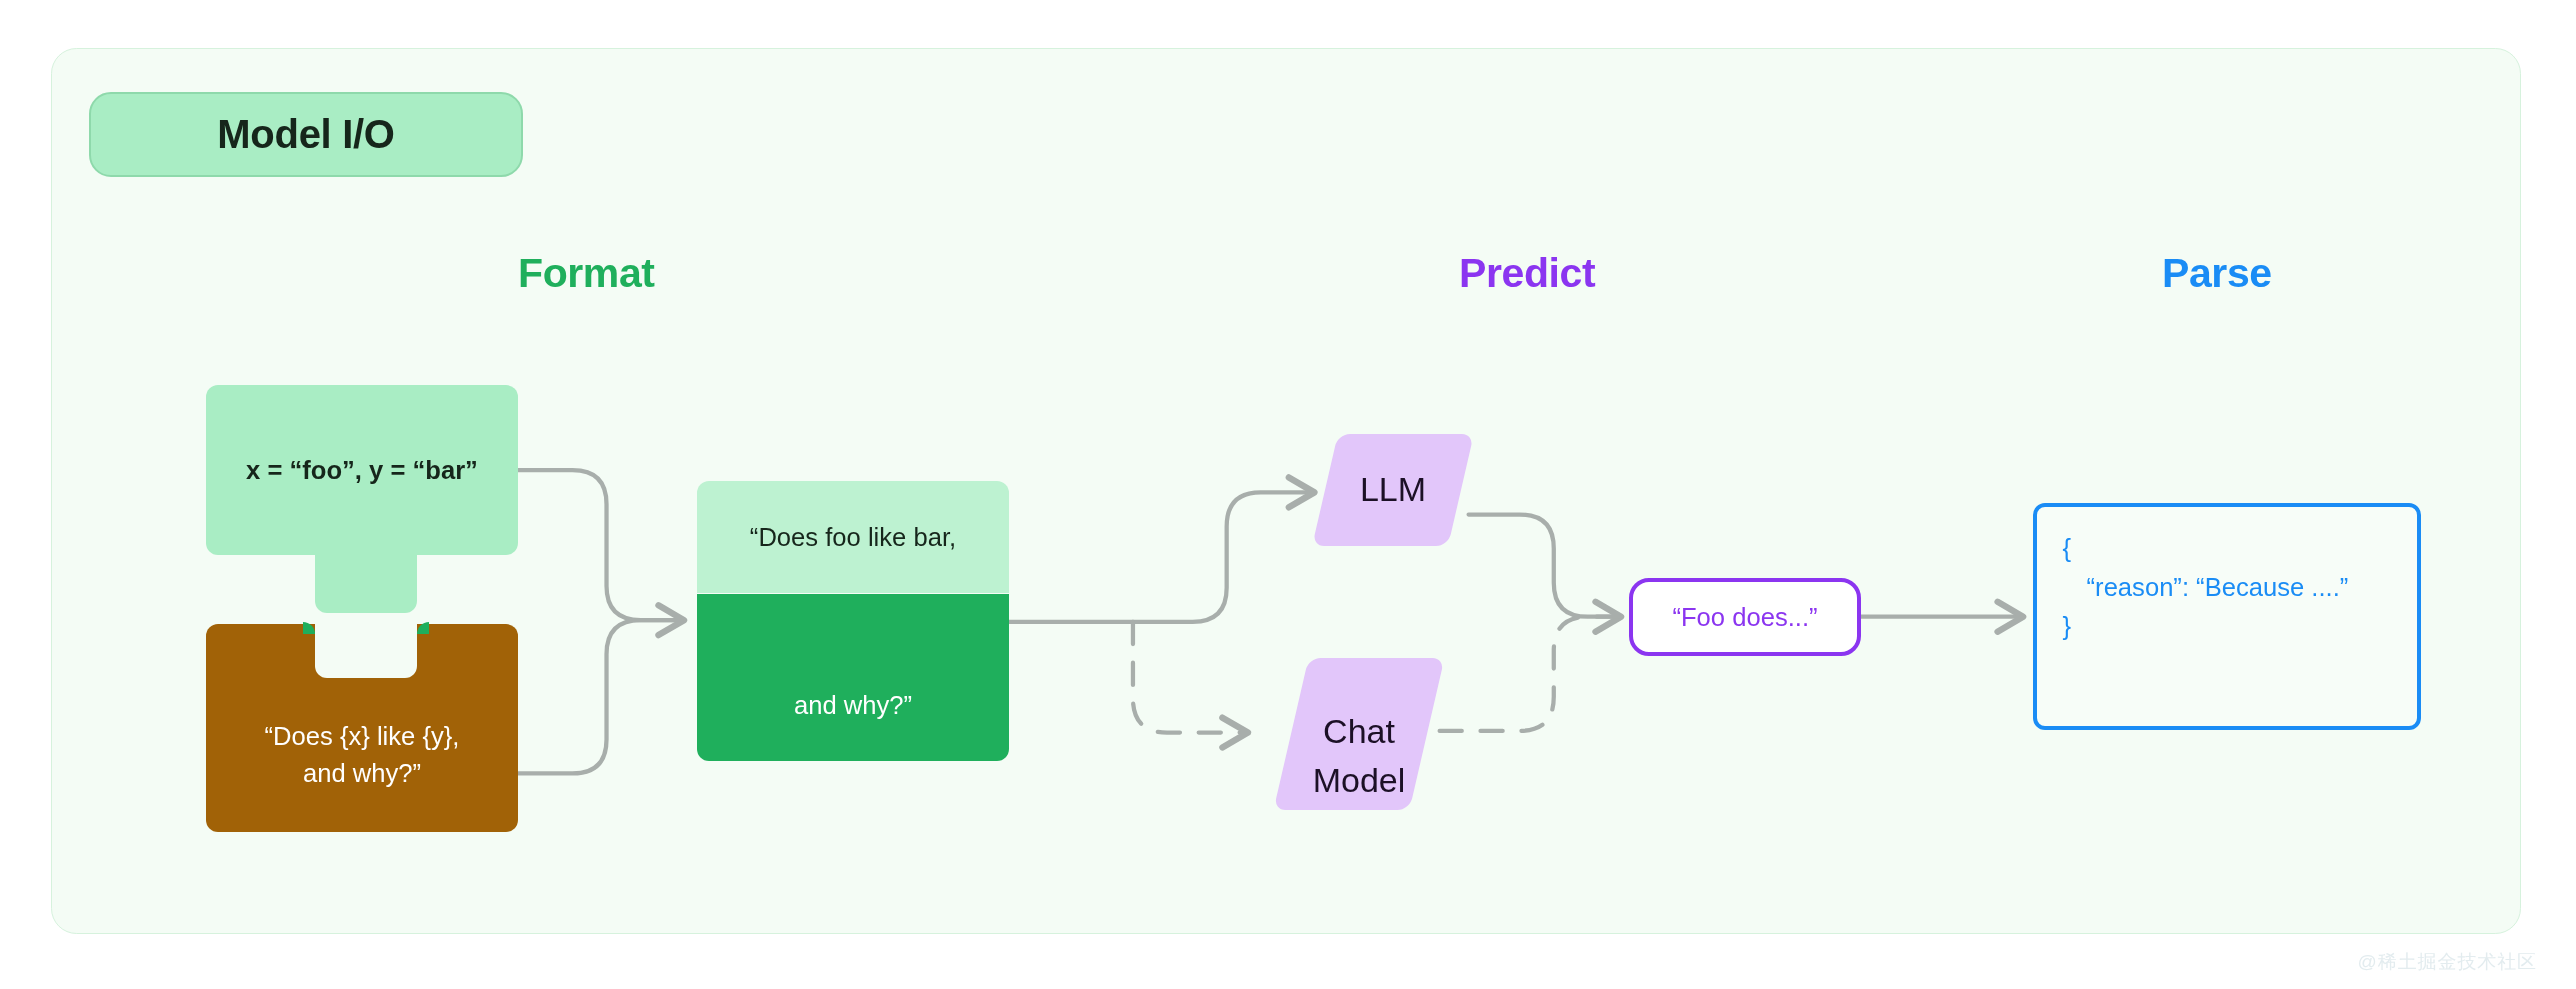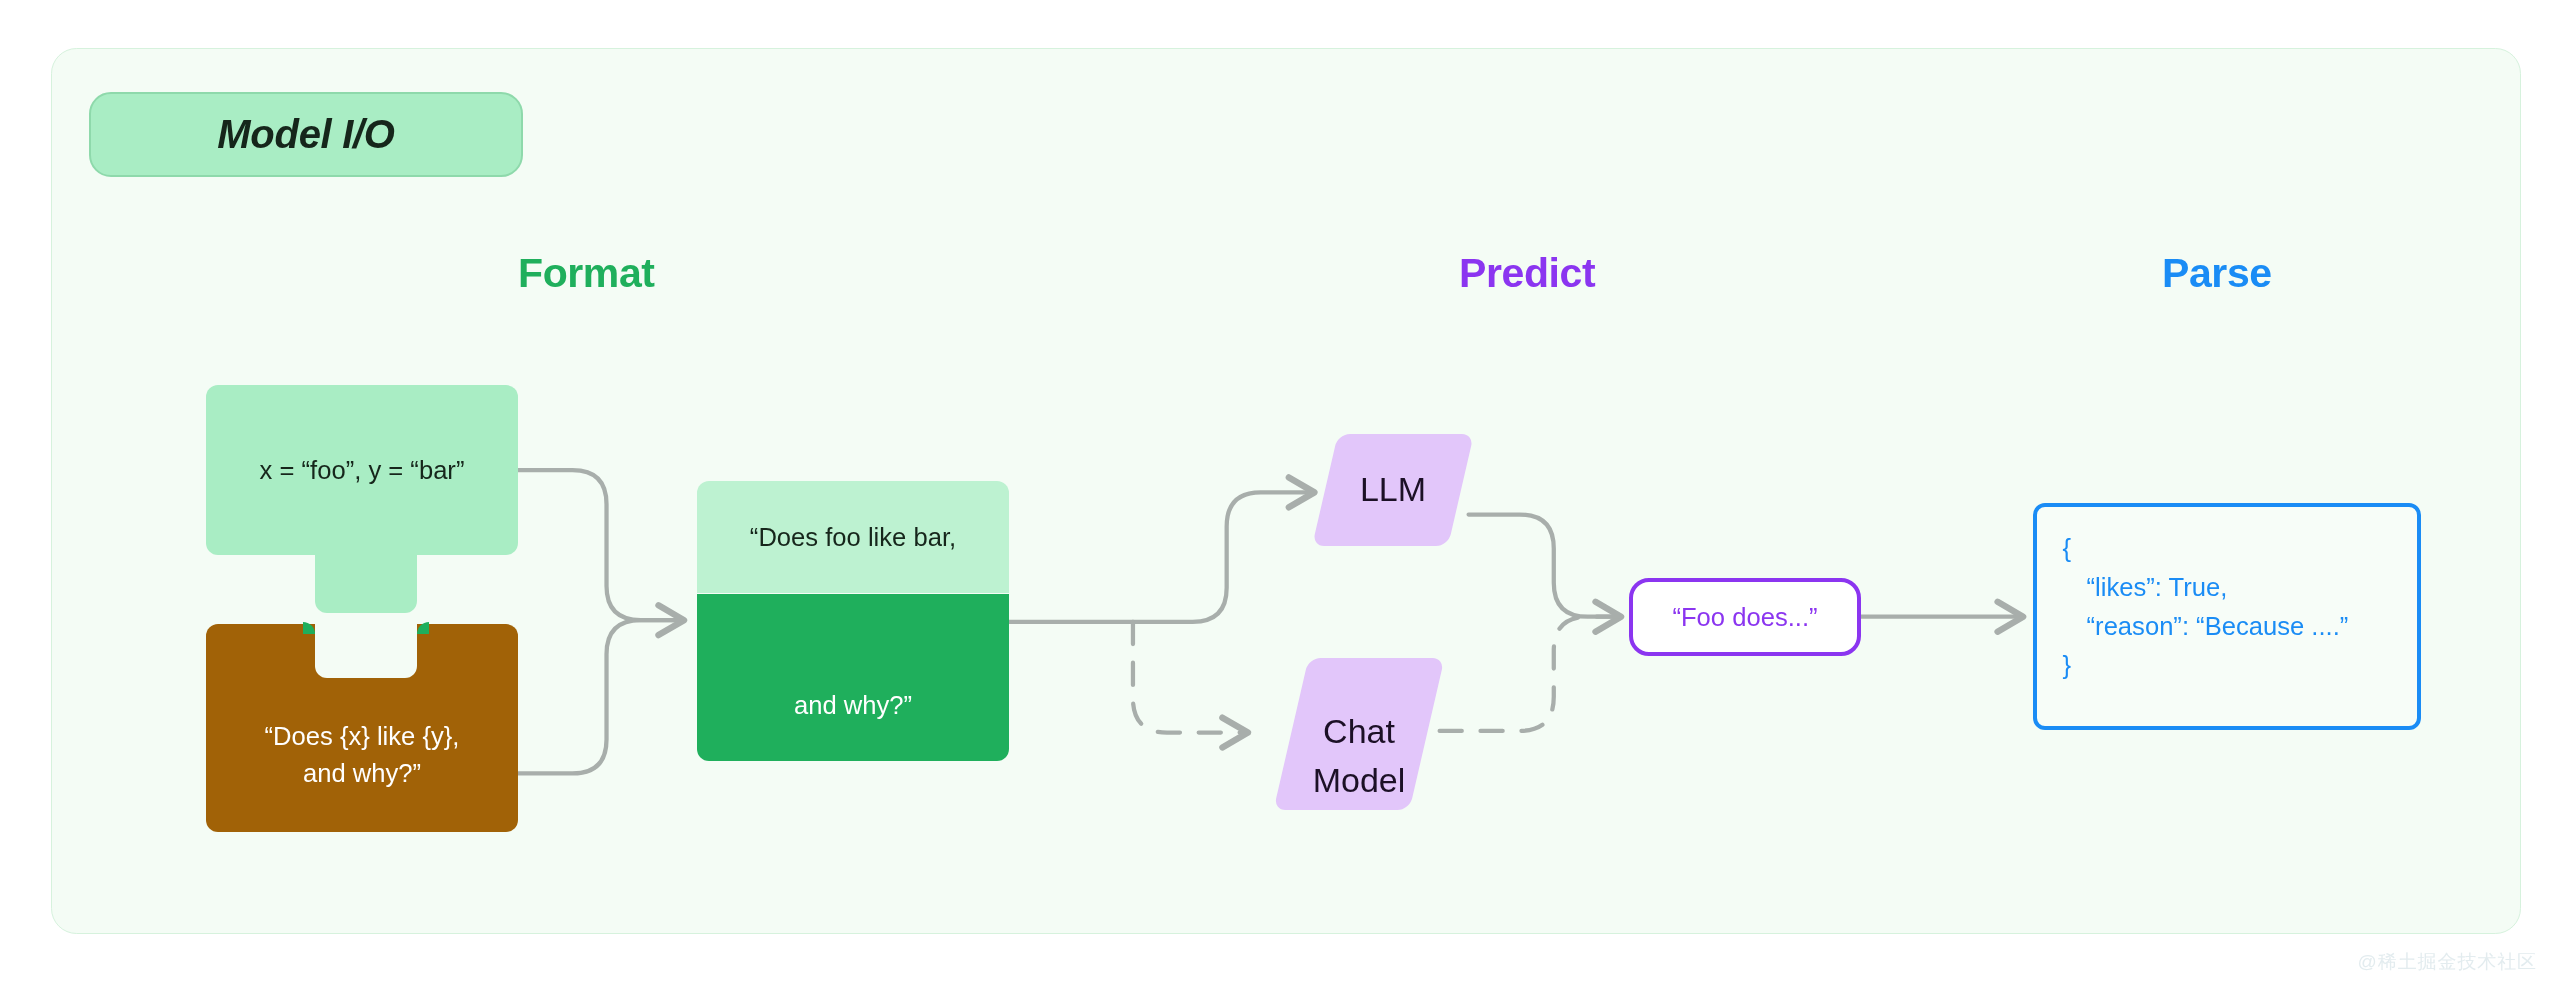--- a/index.html
+++ b/index.html
@@ -41,21 +41,20 @@
     border-radius: 22px;
     display: flex;
     align-items: center;
     justify-content: center;
   }
   #title-pill .txt {
     font-size: 40px;
     font-weight: bold;
     color: #16261b;
     letter-spacing: -0.3px;
-    font-style: italic;
   }
 
   
   .col-head {
     position: absolute;
     font-size: 41px;
     font-weight: bold;
     letter-spacing: -0.4px;
     white-space: nowrap;
   }
@@ -87,20 +86,21 @@
   
   #piece-vars {
     left: 206px;
     top: 385px;
     width: 312px;
     height: 170px;
     background: #a9edc4;
     border-radius: 12px;
     color: #16261b;
     padding-bottom: 0;
+    font-weight: bold;
   }
   #piece-vars-tab {
     position: absolute;
     left: 315px;
     top: 547px;
     width: 102px;
     height: 66px;
     background: #a9edc4;
     border-radius: 0 0 12px 12px;
   }
@@ -324,19 +324,18 @@
 <div class="model-shape" id="chat-shape"></div>
 <div class="model-label" id="chat-label">Chat
 Model</div>
 
 <div id="out-box">
   <span>“Foo does...”</span>
 </div>
 
 <div id="json-box">
   <div>{</div>
-  <div class="json-indent">“likes”: True,</div>
   <div class="json-indent">“reason”: “Because ....”</div>
   <div>}</div>
 </div>
 
 <div id="watermark">@稀土掘金技术社区</div>
 
 
 </body></html>

